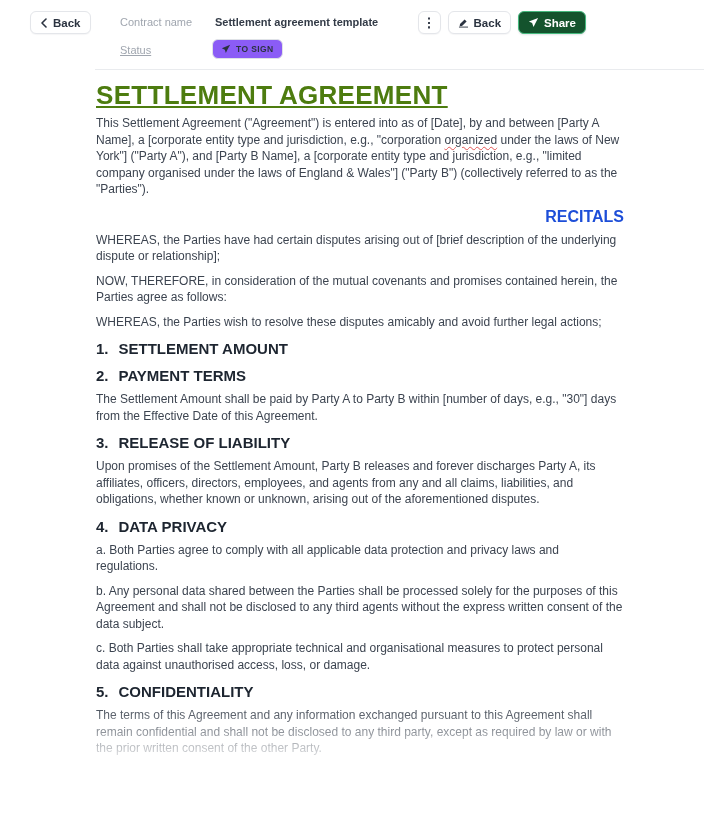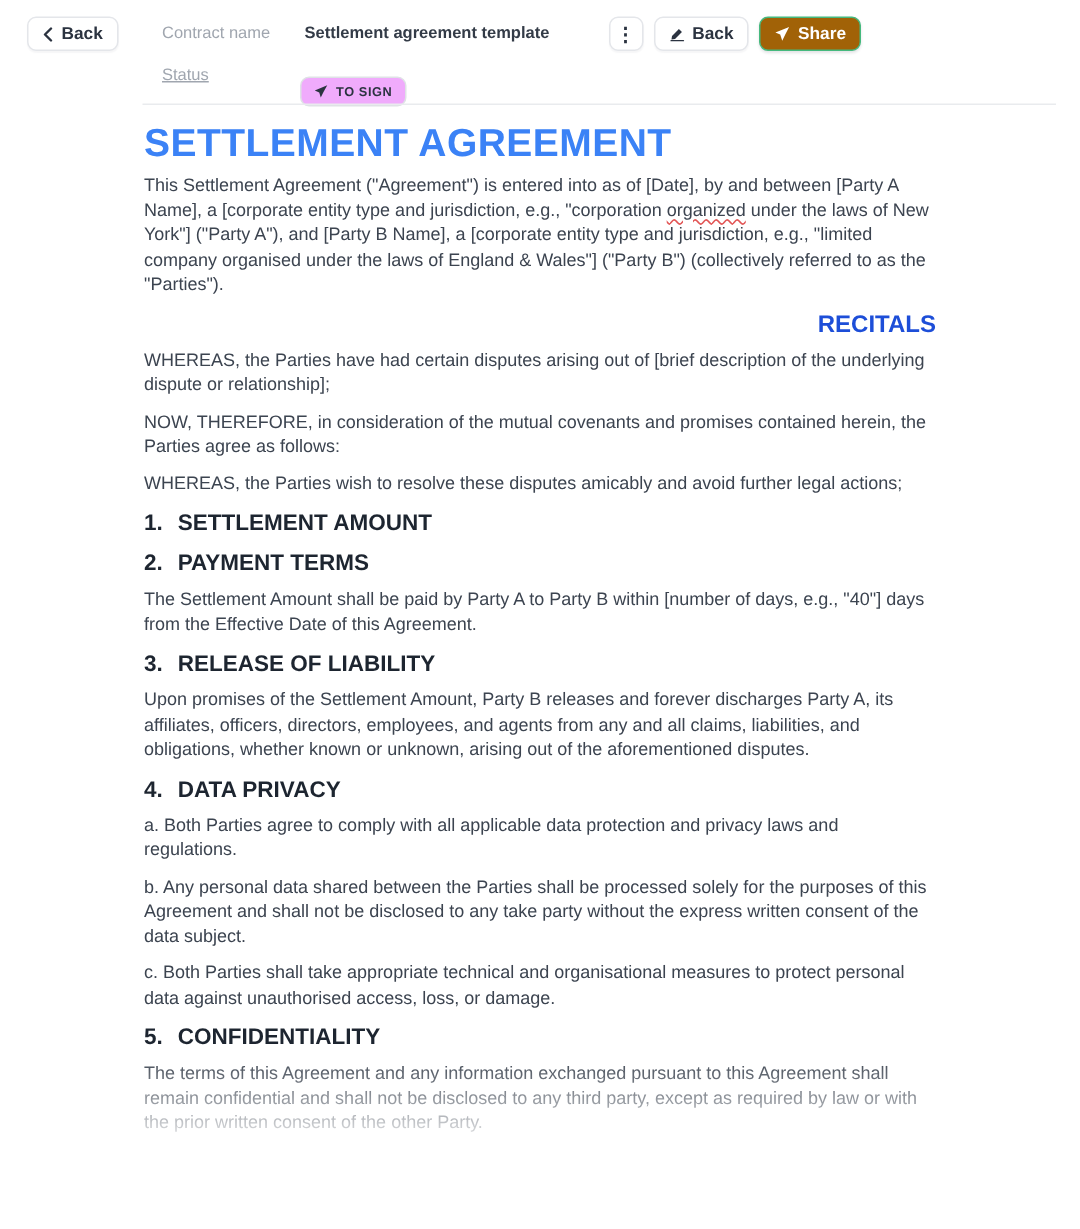--- a/index.html
+++ b/index.html
@@ -7,57 +7,56 @@
   body {
     width: 720px; height: 819px;
     position: relative;
     overflow: hidden;
     background: #ffffff;
     font-family: "Liberation Sans", sans-serif;
     -webkit-font-smoothing: antialiased;
   }
 
   
-  .topbar { position: absolute; left: 4px; top: 0; width: 584px; height: 70px; background: #fff; }
+  .topbar { position: absolute; left: 16px; top: 0; width: 584px; height: 70px; background: #fff; }
   .btn {
     display: inline-flex; align-items: center; gap: 5px;
     height: 23px; padding: 0 9px;
     background: #fff; border: 1px solid #e4e6ea; border-radius: 6px;
     font-size: 11.5px; font-weight: bold; color: #2b3340;
     box-shadow: 0 1px 1px rgba(16,24,40,.04);
     cursor: pointer; white-space: nowrap;
   }
   .back-btn { position: absolute; left: 14px; top: 11px; }
   .meta-label { position: absolute; font-size: 11px; color: #a0a6af; }
   .label-name { left: 104px; top: 16px; }
   .label-status { left: 104px; top: 44px; text-decoration: underline; }
   .contract-value { position: absolute; left: 199px; top: 16px; font-size: 11px; font-weight: bold; color: #333b47; cursor: text; }
   .status-badge {
     position: absolute; left: 196px; top: 39px;
     display: inline-flex; align-items: center; gap: 5px;
     height: 20px; padding: 0 8px;
-    background: #f0abfc; border: 1px solid #dfe2e6; border-radius: 6px;
+    background: #8b5cf6; border: 1px solid #dfe2e6; border-radius: 6px;
     font-size: 8.5px; font-weight: bold; letter-spacing: .4px; color: #2b3340;
     cursor: pointer;
-    margin-top: 12px;
   }
   .actions { position: absolute; right: 14px; top: 11px; display: flex; gap: 7px; }
   .kebab-btn { width: 23px; justify-content: center; padding: 0; font-size: 13px; line-height: 1; }
   .share-btn {
-    background: #a16207; border-color: #45b97e; color: #fff;
+    background: #14532d; border-color: #45b97e; color: #fff;
     box-shadow: 0 1px 2px rgba(16,24,40,.12);
   }
   .icon { display: inline-flex; align-items: center; justify-content: center; }
   .divider { position: absolute; left: 95px; right: 16px; top: 69px; height: 1px; background: #e9ebee; }
 
   
   .doc { position: absolute; left: 96px; top: 82px; width: 528px; color: #3c4450; }
   .doc h1 {
     margin: 0 0 7px; font-size: 26px; line-height: 26px;
-    font-weight: 800; letter-spacing: .3px; color: #3b82f6;
+    font-weight: 800; letter-spacing: .3px; color: #4d7c0f; text-decoration: underline;
   }
   .doc p { margin: 0 0 8px; font-size: 12px; line-height: 16.5px; color: #3c4450; }
   .doc h2 { margin: 10px 0 7px; font-size: 16px; line-height: 17px; font-weight: 800; color: #1d4ed8; text-align: right; }
   .doc h3 { margin: 10px 0 7px; font-size: 15px; line-height: 17px; font-weight: 800; color: #1d2530; }
   .sec-num { display: inline-block; margin-right: 10px; }
   .misspelled {
     text-decoration: underline wavy #e25555;
     text-decoration-thickness: 1px;
     text-underline-offset: 2px;
   }
@@ -129,28 +128,28 @@
   <p><span>This Settlement Agreement ("Agreement") is entered into as of [Date], by and between [Party A Name], a [corporate entity type and jurisdiction, e.g., "corporation </span><span class="misspelled">organized</span><span> under the laws of New York"] ("Party A"), and [Party B Name], a [corporate entity type and jurisdiction, e.g., "limited company organised under the laws of England &amp; Wales"] ("Party B") (collectively referred to as the "Parties").</span></p>
 
   <h2>RECITALS</h2>
   <p>WHEREAS, the Parties have had certain disputes arising out of [brief description of the underlying dispute or relationship];</p>
   <p>NOW, THEREFORE, in consideration of the mutual covenants and promises contained herein, the Parties agree as follows:</p>
   <p>WHEREAS, the Parties wish to resolve these disputes amicably and avoid further legal actions;</p>
 
   <h3><span class="sec-num">1.</span><span>SETTLEMENT AMOUNT</span></h3>
 
   <h3><span class="sec-num">2.</span><span>PAYMENT TERMS</span></h3>
-  <p>The Settlement Amount shall be paid by Party A to Party B within [number of days, e.g., "40"] days from the Effective Date of this Agreement.</p>
+  <p>The Settlement Amount shall be paid by Party A to Party B within [number of days, e.g., "30"] days from the Effective Date of this Agreement.</p>
 
   <h3><span class="sec-num">3.</span><span>RELEASE OF LIABILITY</span></h3>
   <p>Upon promises of the Settlement Amount, Party B releases and forever discharges Party A, its affiliates, officers, directors, employees, and agents from any and all claims, liabilities, and obligations, whether known or unknown, arising out of the aforementioned disputes.</p>
 
   <h3><span class="sec-num">4.</span><span>DATA PRIVACY</span></h3>
   <p>a. Both Parties agree to comply with all applicable data protection and privacy laws and regulations.</p>
-  <p>b. Any personal data shared between the Parties shall be processed solely for the purposes of this Agreement and shall not be disclosed to any take party without the express written consent of the data subject.</p>
+  <p>b. Any personal data shared between the Parties shall be processed solely for the purposes of this Agreement and shall not be disclosed to any third agents without the express written consent of the data subject.</p>
   <p>c. Both Parties shall take appropriate technical and organisational measures to protect personal data against unauthorised access, loss, or damage.</p>
 
   <h3><span class="sec-num">5.</span><span>CONFIDENTIALITY</span></h3>
   <p>The terms of this Agreement and any information exchanged pursuant to this Agreement shall remain confidential and shall not be disclosed to any third party, except as required by law or with the prior written consent of the other Party.</p>
 
 </div>
 
 <div class="bottom-fade"></div>
 
 </body></html>

